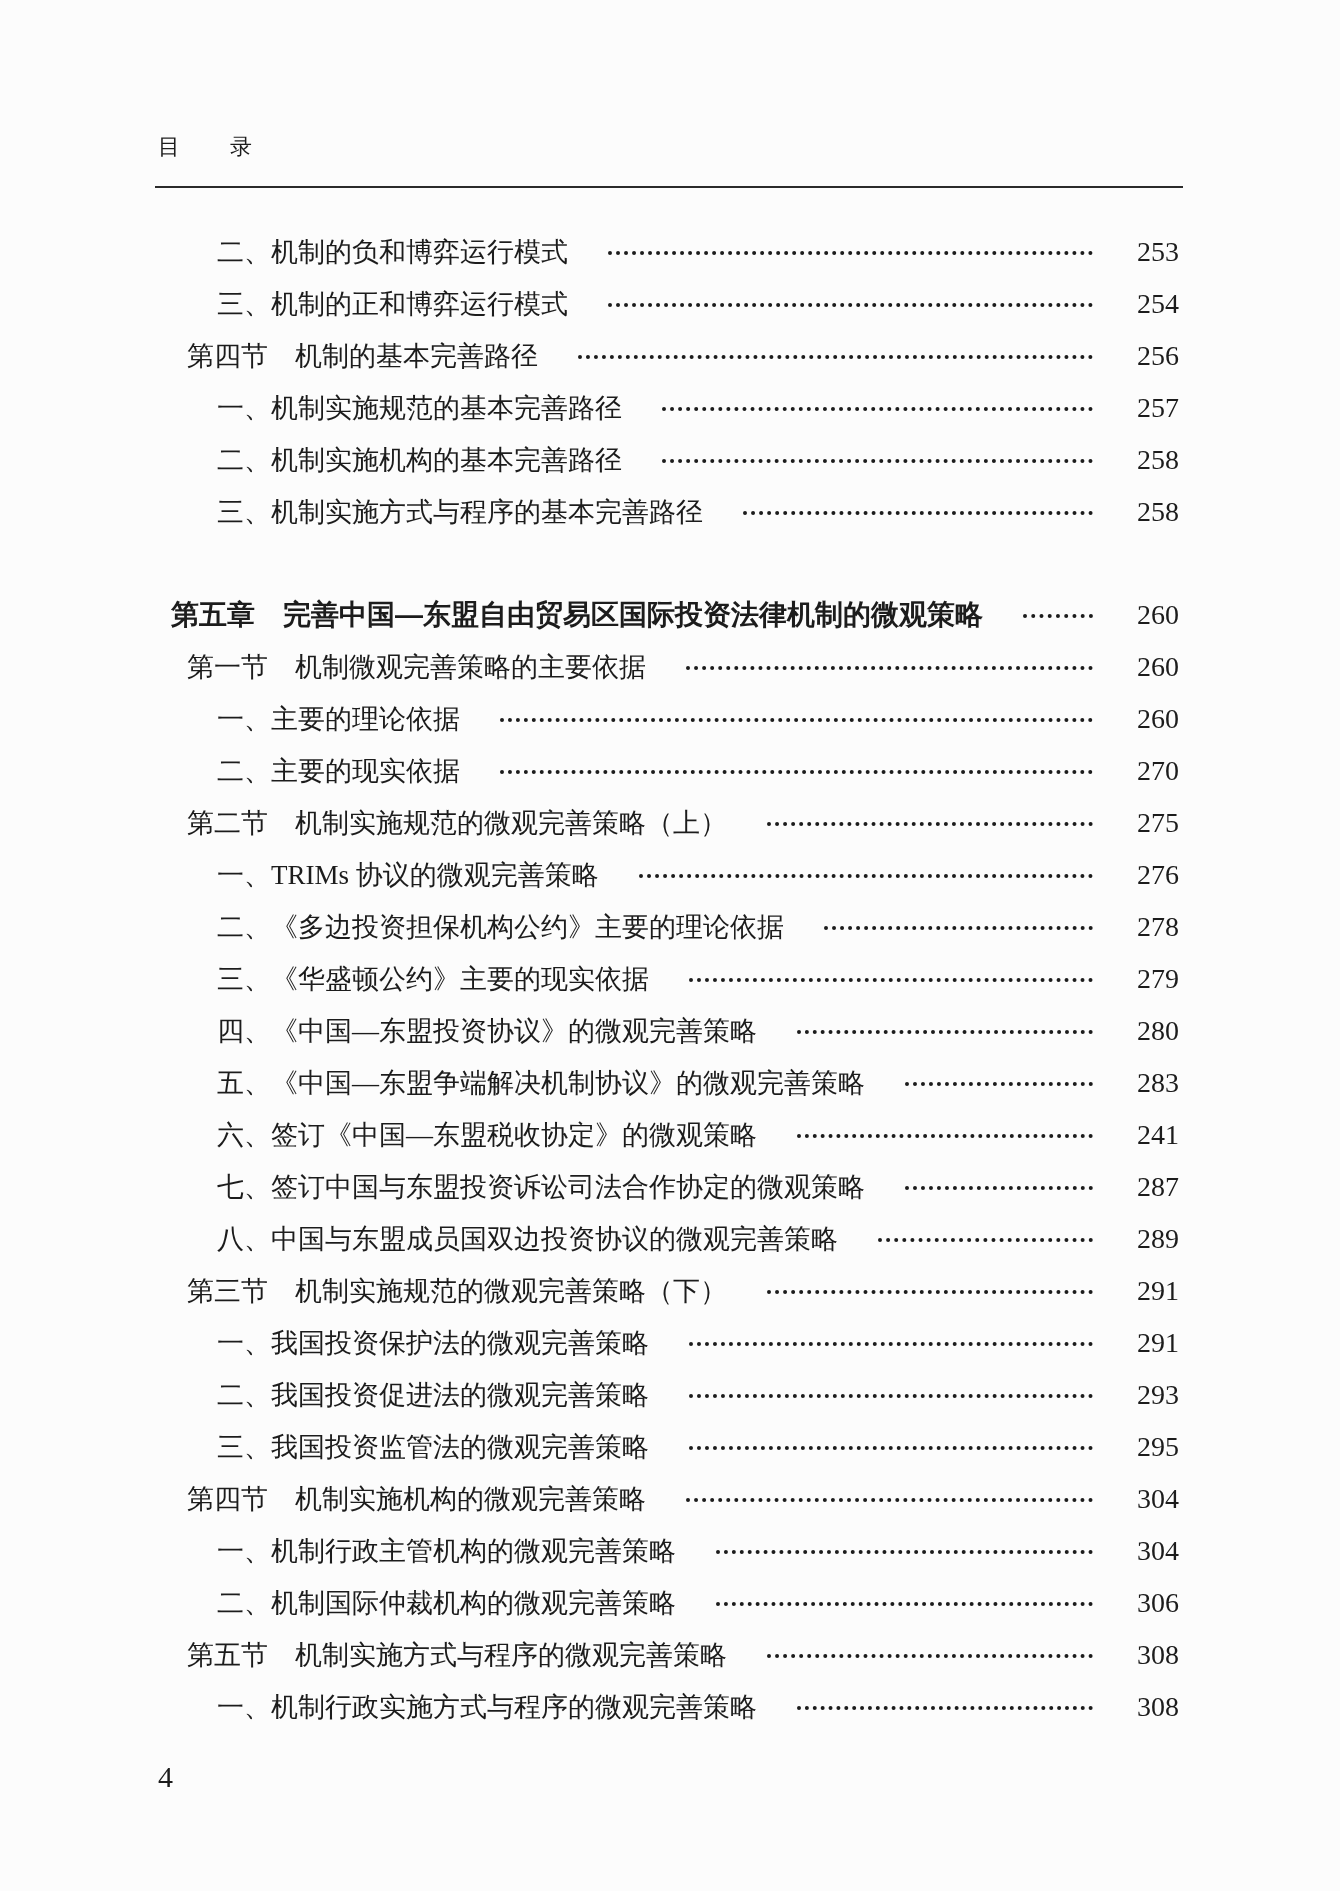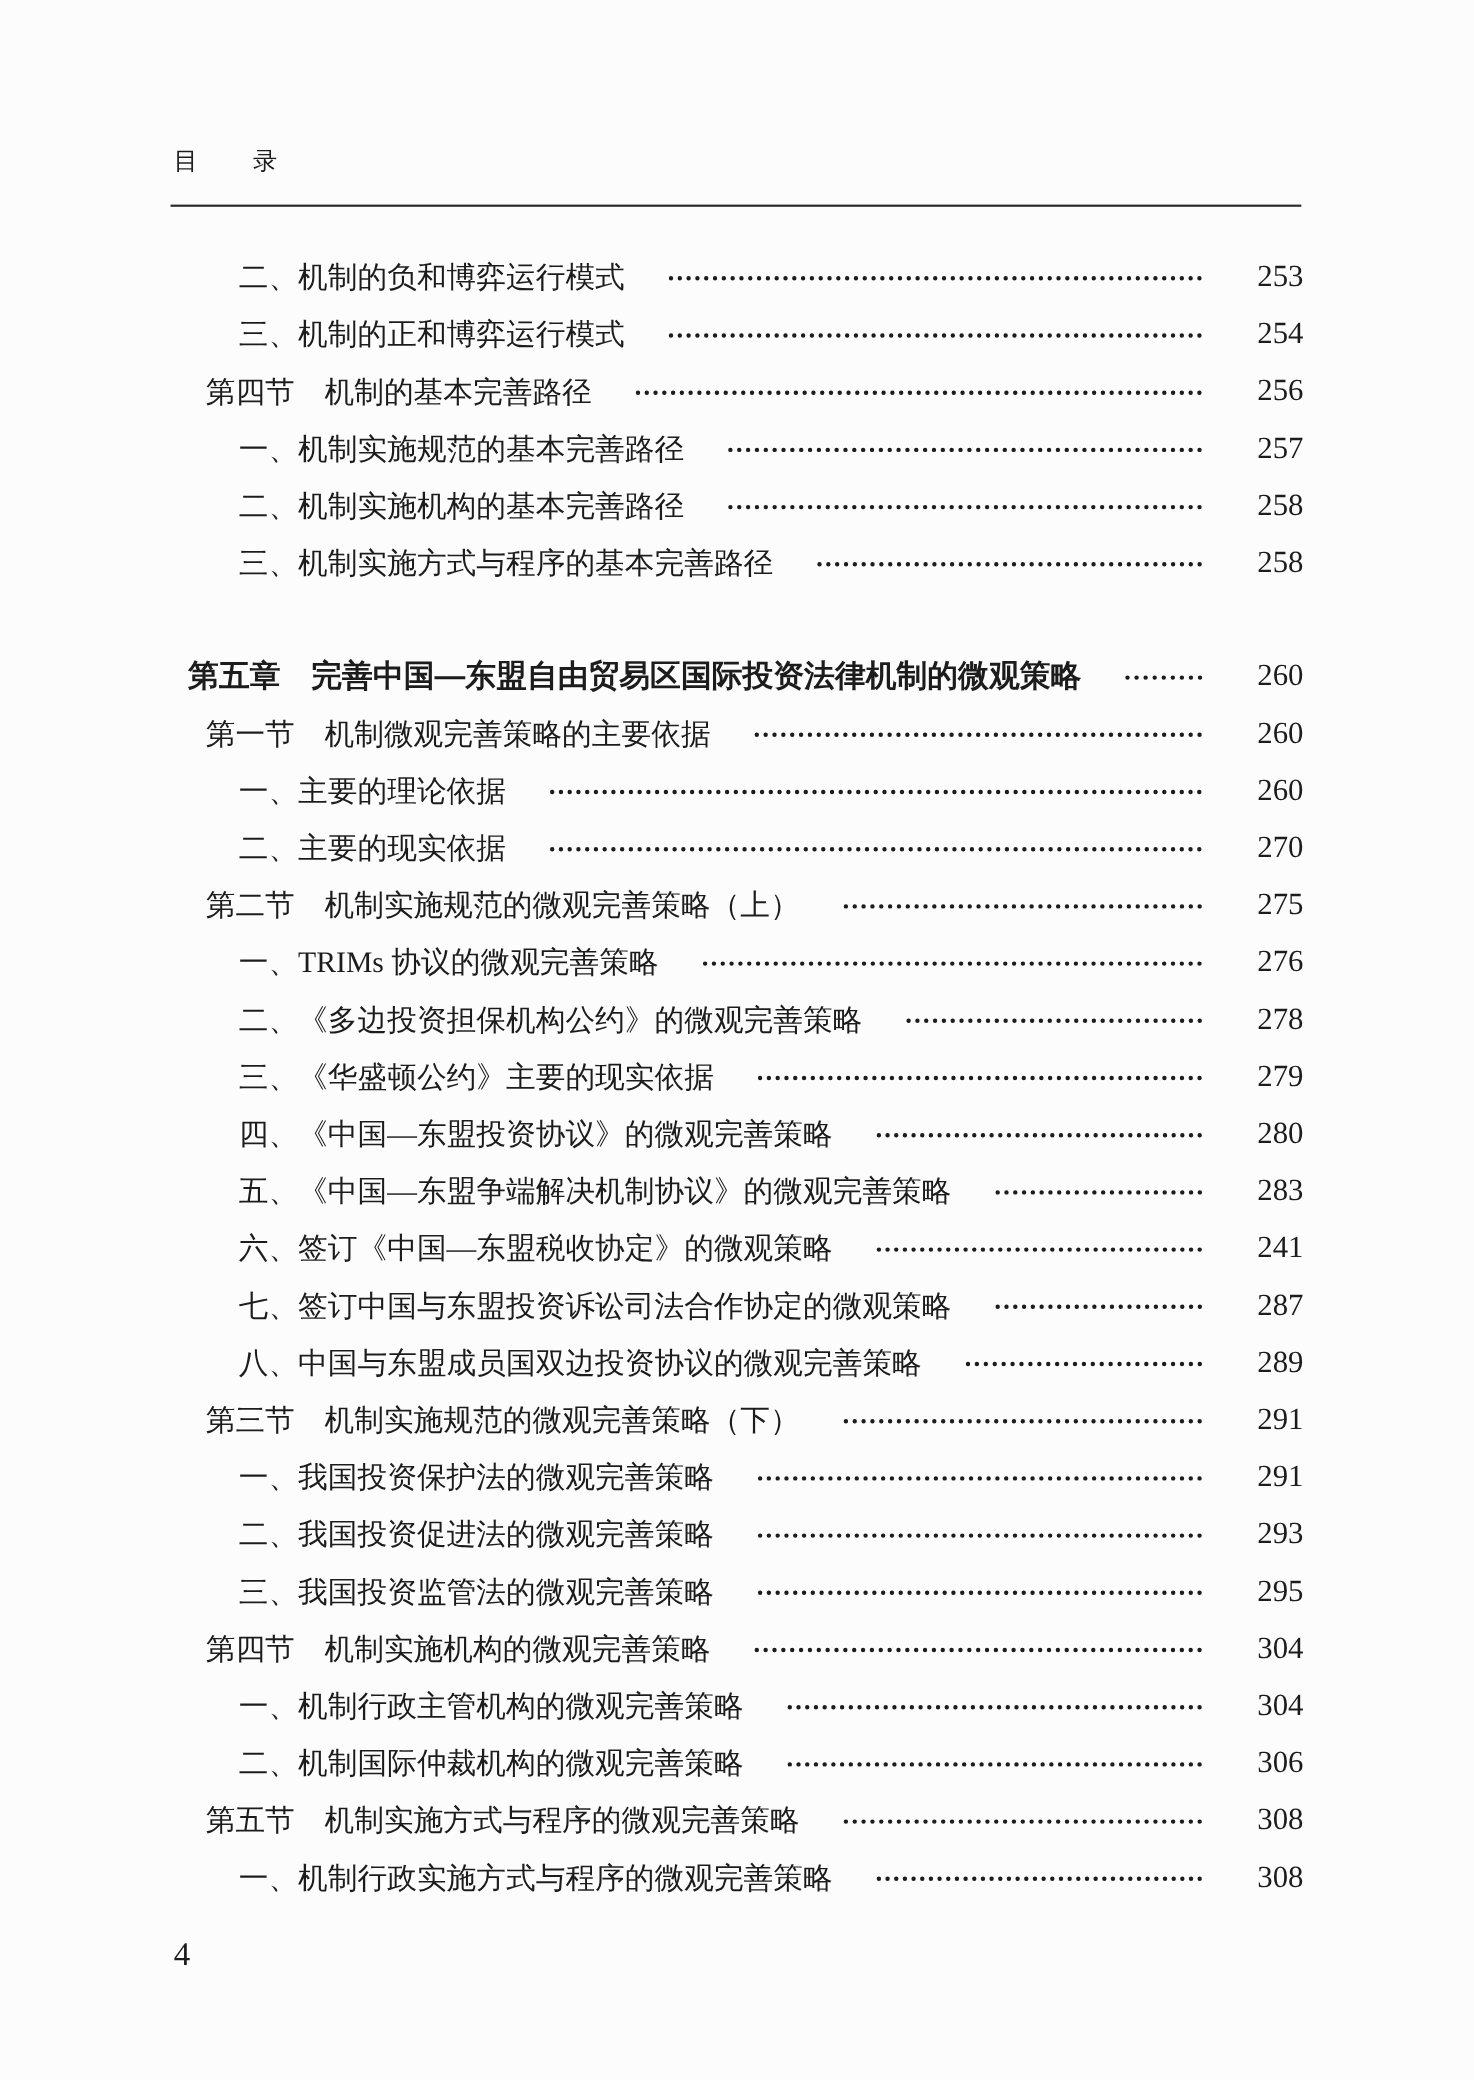--- a/index.html
+++ b/index.html
@@ -65,21 +65,21 @@
     min-width: 18px;
     height: 0;
     border-bottom: 4px dotted #1c1c1c;
     margin: 0 12px 0 14px;
     position: relative;
     top: 1px;
   }
   .pagenum {
     flex: 0 0 auto;
     min-width: 54px;
-    text-align: right;
+    text-align: center;
     font-family: "Liberation Serif", "DejaVu Serif", serif;
     font-weight: normal;
     font-size: 28px;
   }
   .footer-page-number {
     position: absolute;
     left: 158px;
     top: 1760px;
     font-size: 30px;
     font-family: "Liberation Serif", "DejaVu Serif", serif;
@@ -161,21 +161,21 @@
       <span class="pagenum">275</span>
     </div>
 
     <div class="row item">
       <span class="title">一、TRIMs 协议的微观完善策略</span>
       <span class="leader"></span>
       <span class="pagenum">276</span>
     </div>
 
     <div class="row item">
-      <span class="title">二、《多边投资担保机构公约》的微观完善策略</span>
+      <span class="title">二、《多边投资担保机构公约》主要的理论依据</span>
       <span class="leader"></span>
       <span class="pagenum">278</span>
     </div>
 
     <div class="row item">
       <span class="title">三、《华盛顿公约》主要的现实依据</span>
       <span class="leader"></span>
       <span class="pagenum">279</span>
     </div>
 

